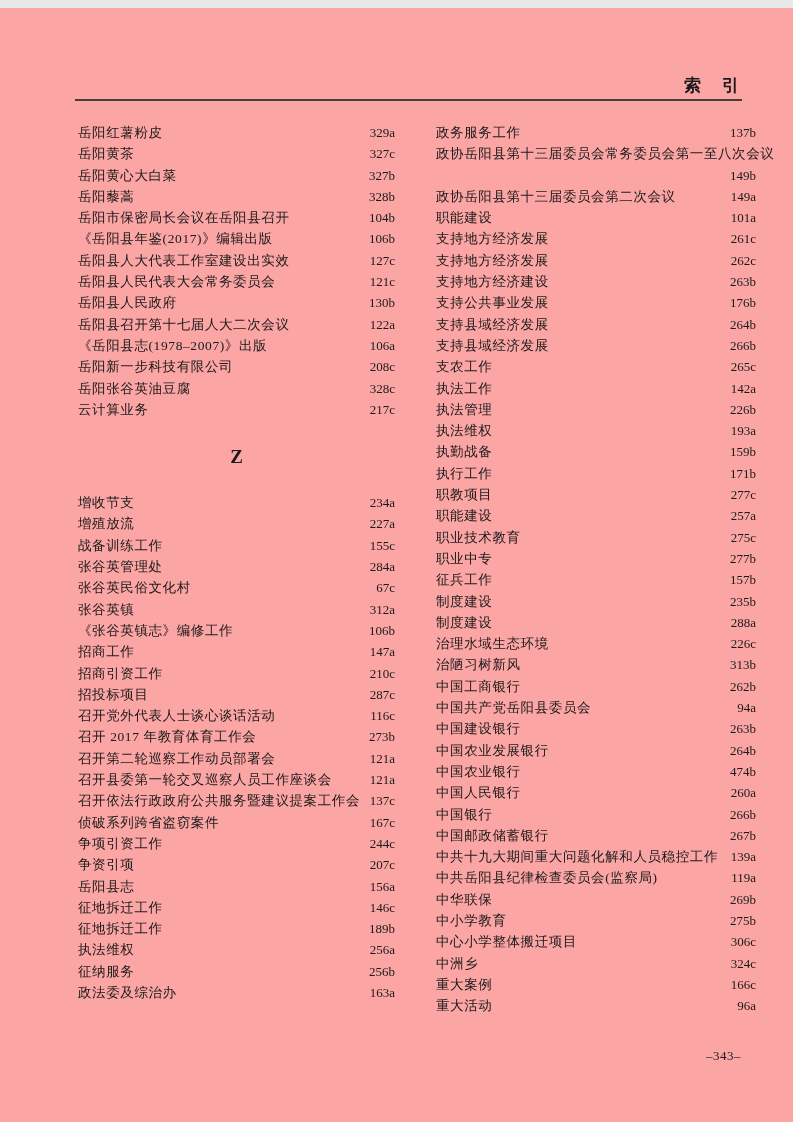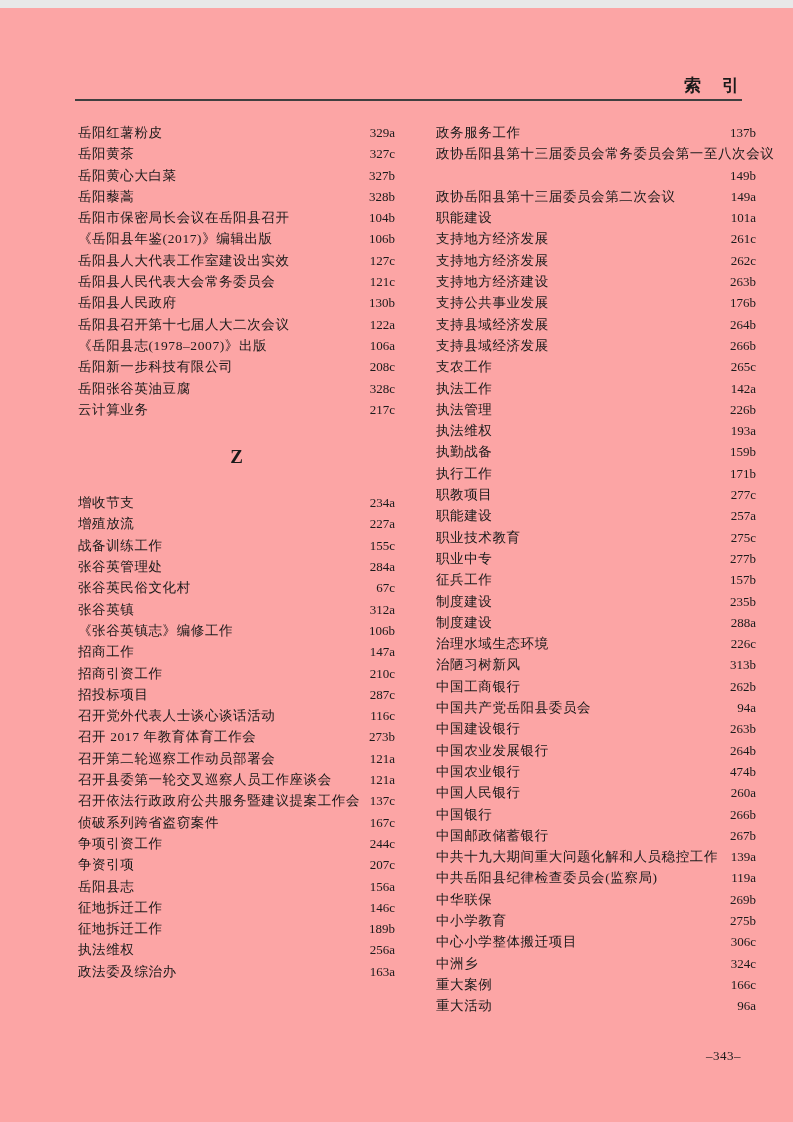--- a/index.html
+++ b/index.html
@@ -266,20 +266,24 @@
         <div class="row kind-entry">
           <span class="entry-text">征地拆迁工作</span>
           <span class="entry-page">189b</span>
         </div>
 
         <div class="row kind-entry">
           <span class="entry-text">执法维权</span>
           <span class="entry-page">256a</span>
         </div>
 
+        <div class="row kind-entry">
+          <span class="entry-text">征纳服务</span>
+          <span class="entry-page">256b</span>
+        </div>
 
         <div class="row kind-entry">
           <span class="entry-text">政法委及综治办</span>
           <span class="entry-page">163a</span>
         </div>
       </div>
 
     <div class="col col-right">
 
         <div class="row kind-entry">

